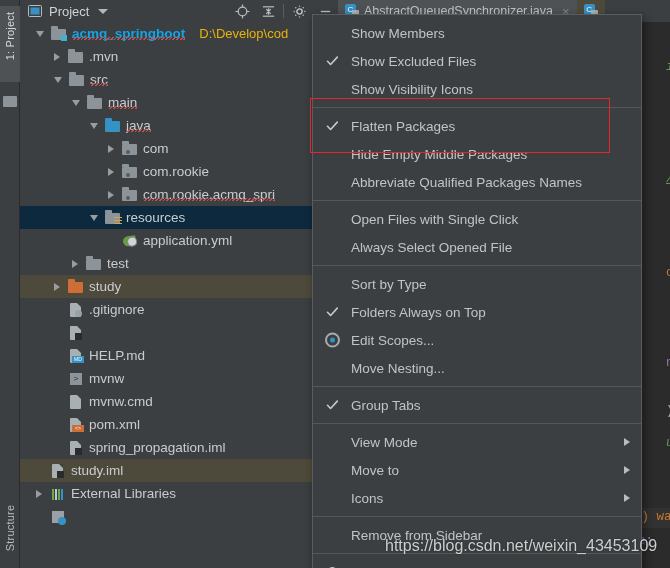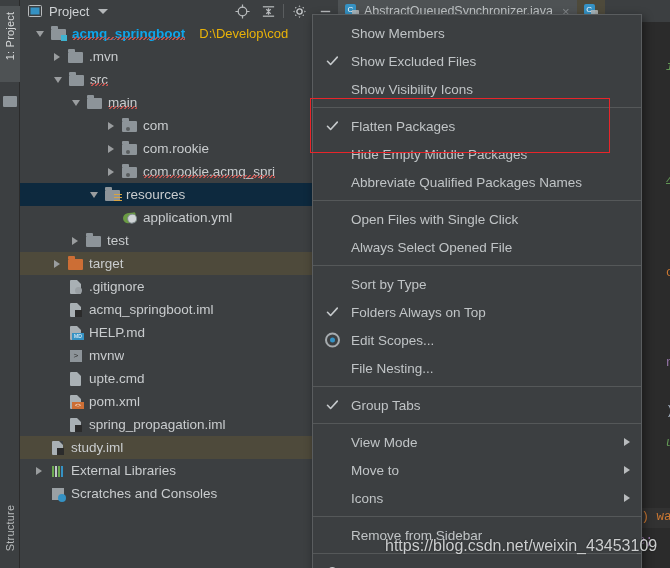--- a/index.html
+++ b/index.html
@@ -394,20 +394,29 @@
         <div class="row">
           <span style="display:inline-block;width:52px;flex:0 0 auto"></span>
           <span class="arrow down"></span>
           <span style="width:7px;flex:0 0 auto"></span>
           <span class="ico">
             <span class="folder f-gray"></span>
           </span>
           <span class="label" style="position:relative">main<span class="squig"></span></span>
         </div>
         <div class="row">
+          <span style="display:inline-block;width:70px;flex:0 0 auto"></span>
+          <span class="arrow down"></span>
+          <span style="width:7px;flex:0 0 auto"></span>
+          <span class="ico">
+            <span class="folder f-blue"></span>
+          </span>
+          <span class="label" style="position:relative">java<span class="squig"></span></span>
+        </div>
+        <div class="row">
           <span style="display:inline-block;width:88px;flex:0 0 auto"></span>
           <span class="arrow right"></span>
           <span style="width:8px;flex:0 0 auto"></span>
           <span class="ico">
             <span class="folder f-gray">
               <span class="pkg-dot"></span>
             </span>
           </span>
           <span class="label" style="position:relative">com</span>
         </div>
@@ -462,21 +471,21 @@
           </span>
           <span class="label" style="position:relative">test</span>
         </div>
         <div class="row sel-olive">
           <span style="display:inline-block;width:34px;flex:0 0 auto"></span>
           <span class="arrow right"></span>
           <span style="width:8px;flex:0 0 auto"></span>
           <span class="ico">
             <span class="folder f-orange"></span>
           </span>
-          <span class="label" style="position:relative">target</span>
+          <span class="label" style="position:relative">study</span>
         </div>
         <div class="row">
           <span style="display:inline-block;width:34px;flex:0 0 auto"></span>
           <span class="arrow blank"></span>
           <span style="width:8px;flex:0 0 auto"></span>
           <span class="ico">
             <span class="filedoc">
               <span class="corner-badge cb-circle"></span>
             </span>
           </span>
@@ -484,21 +493,20 @@
         </div>
         <div class="row">
           <span style="display:inline-block;width:34px;flex:0 0 auto"></span>
           <span class="arrow blank"></span>
           <span style="width:8px;flex:0 0 auto"></span>
           <span class="ico">
             <span class="filedoc">
               <span class="corner-badge cb-dark"></span>
             </span>
           </span>
-          <span class="label" style="position:relative">acmq_springboot.iml</span>
         </div>
         <div class="row">
           <span style="display:inline-block;width:34px;flex:0 0 auto"></span>
           <span class="arrow blank"></span>
           <span style="width:8px;flex:0 0 auto"></span>
           <span class="ico">
             <span class="filedoc">
               <span class="corner-badge cb-md">MD</span>
             </span>
           </span>
@@ -513,21 +521,21 @@
           </span>
           <span class="label" style="position:relative">mvnw</span>
         </div>
         <div class="row">
           <span style="display:inline-block;width:34px;flex:0 0 auto"></span>
           <span class="arrow blank"></span>
           <span style="width:8px;flex:0 0 auto"></span>
           <span class="ico">
             <span class="filedoc"></span>
           </span>
-          <span class="label" style="position:relative">upte.cmd</span>
+          <span class="label" style="position:relative">mvnw.cmd</span>
         </div>
         <div class="row">
           <span style="display:inline-block;width:34px;flex:0 0 auto"></span>
           <span class="arrow blank"></span>
           <span style="width:8px;flex:0 0 auto"></span>
           <span class="ico">
             <span class="filedoc">
               <span class="corner-badge cb-xml">&lt;&gt;</span>
             </span>
           </span>
@@ -564,21 +572,20 @@
           </span>
           <span class="label" style="position:relative">External Libraries</span>
         </div>
         <div class="row">
           <span style="display:inline-block;width:16px;flex:0 0 auto"></span>
           <span class="arrow blank"></span>
           <span style="width:8px;flex:0 0 auto"></span>
           <span class="ico">
             <span class="scratch-ico"></span>
           </span>
-          <span class="label" style="position:relative">Scratches and Consoles</span>
         </div>
       </div>
   </div>
 
   <div class="ctxmenu" id="ctxmenu">
       <div class="mi">
         <span>Show Members</span>
       </div>
       <div class="mi">
         <span class="check">
@@ -623,21 +630,21 @@
             <path d="M1.5 6.8L4.6 10 11.3 2.6" fill="none" stroke="#c6cacc" stroke-width="1.6" stroke-linecap="round" stroke-linejoin="round"></path>
           </svg>
         </span>
         <span>Folders Always on Top</span>
       </div>
       <div class="mi">
         <span class="radio-on"></span>
         <span>Edit Scopes...</span>
       </div>
       <div class="mi">
-        <span>File Nesting...</span>
+        <span>Move Nesting...</span>
       </div>
       <div class="msep"></div>
       <div class="mi">
         <span class="check">
           <svg width="13" height="13" viewBox="0 0 13 13">
             <path d="M1.5 6.8L4.6 10 11.3 2.6" fill="none" stroke="#c6cacc" stroke-width="1.6" stroke-linecap="round" stroke-linejoin="round"></path>
           </svg>
         </span>
         <span>Group Tabs</span>
       </div>

